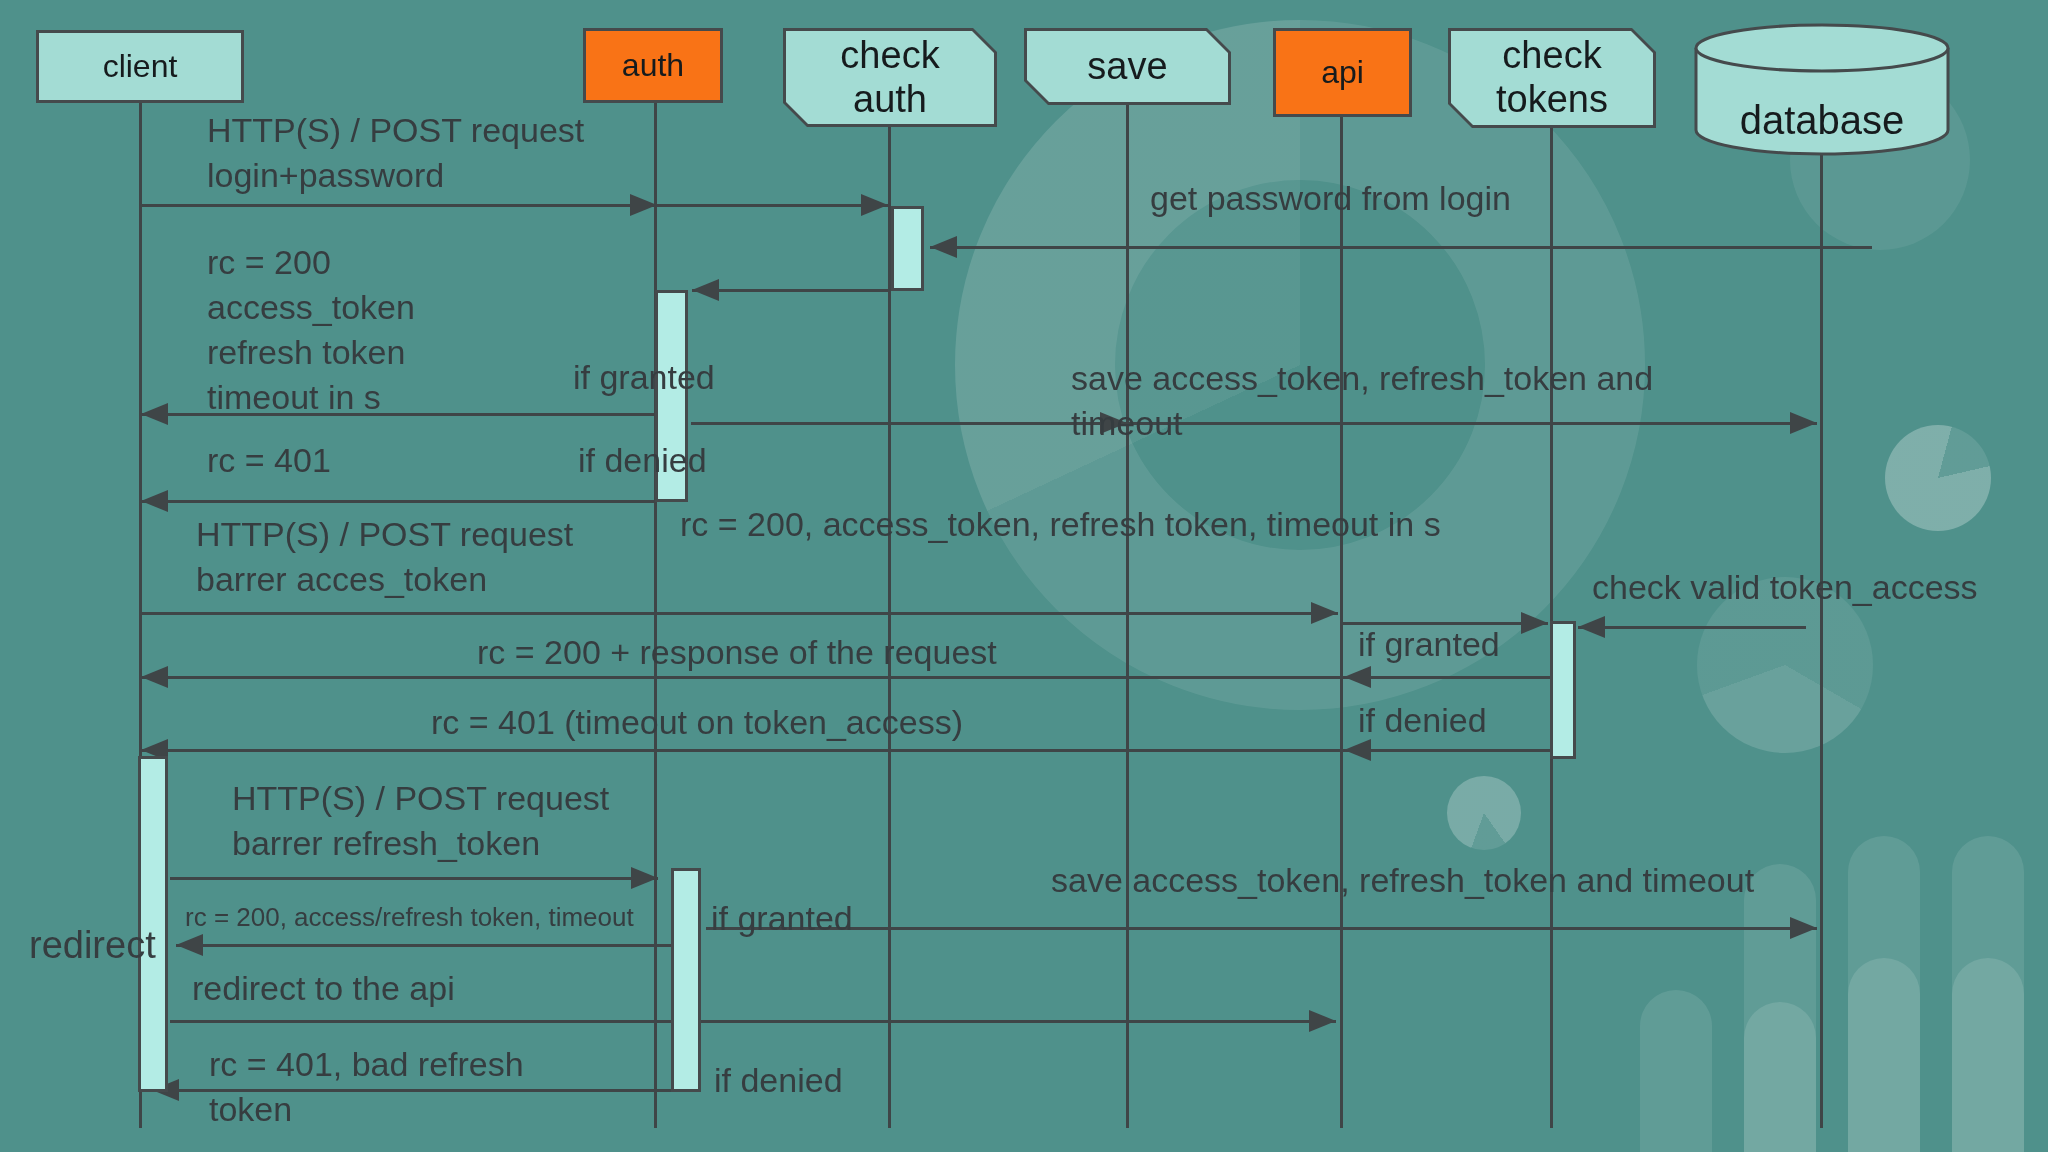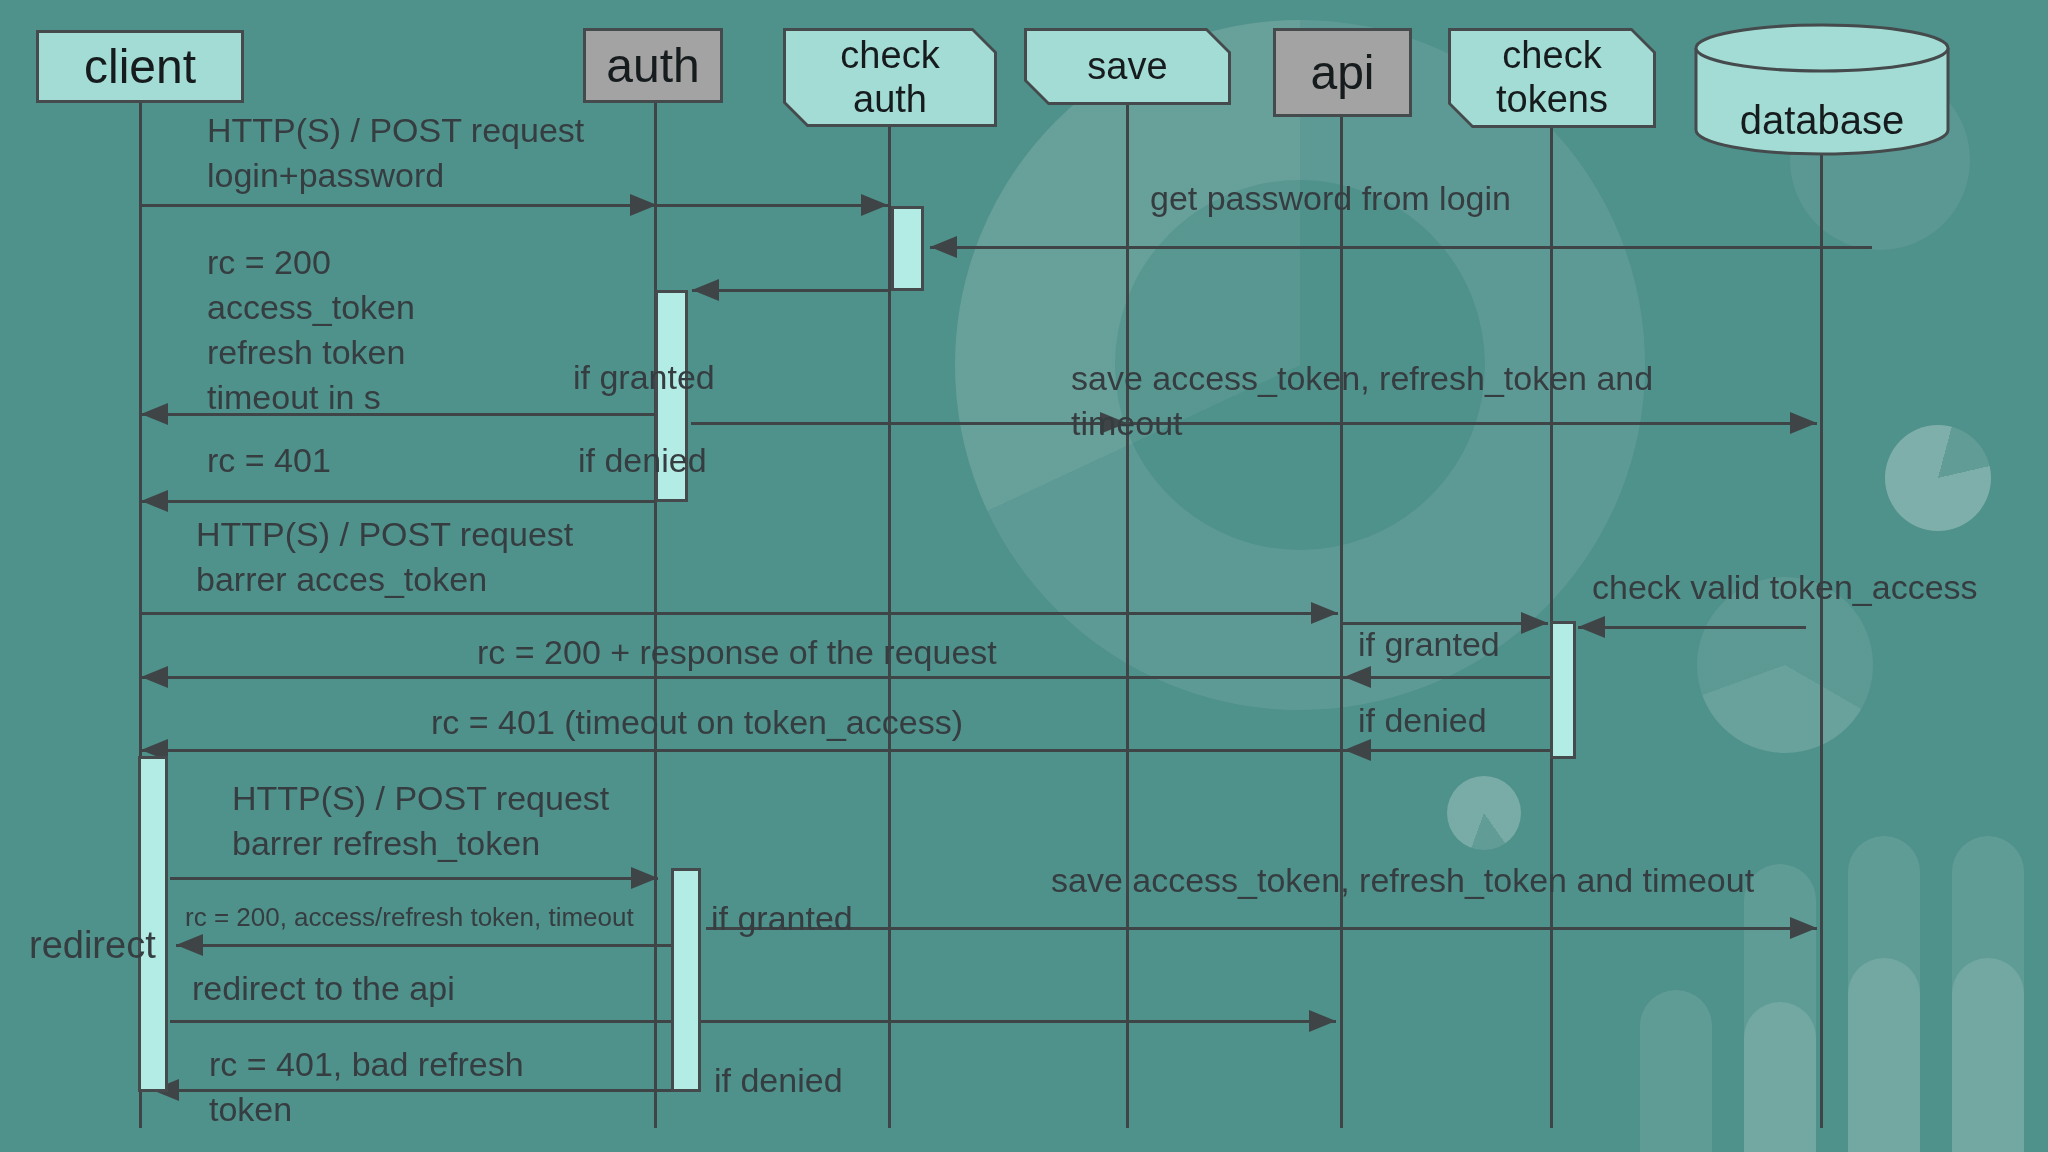--- a/index.html
+++ b/index.html
@@ -23,23 +23,23 @@
   .vline{position:absolute;width:3px;background:#3f4547;}
   .hline{position:absolute;height:3px;background:#3f4547;}
   .ah-r{position:absolute;width:0;height:0;border-top:11px solid transparent;
         border-bottom:11px solid transparent;border-left:27px solid #3f4547;}
   .ah-l{position:absolute;width:0;height:0;border-top:11px solid transparent;
         border-bottom:11px solid transparent;border-right:27px solid #3f4547;}
   
   .act{position:absolute;background:#b3ece5;border:3px solid #454a4c;box-sizing:border-box;}
   
   .pbox{position:absolute;border:3px solid #454a4c;box-sizing:border-box;display:flex;
-        align-items:center;justify-content:center;font-size:48px;color:#161b1d;}
+        align-items:center;justify-content:center;font-size:32px;color:#161b1d;}
   .teal{background:#a3dcd4;}
-  .yellow{background:#a3a3a3;}
+  .yellow{background:#f97316;}
   .notched{position:absolute;}
   .notched .outer{position:absolute;inset:0;background:#454a4c;
         clip-path:polygon(0 0,calc(100% - 24px) 0,100% 24px,100% 100%,24px 100%,0 calc(100% - 24px));}
   .notched .inner{position:absolute;inset:3px;background:#a3dcd4;
         clip-path:polygon(0 0,calc(100% - 22px) 0,100% 22px,100% 100%,22px 100%,0 calc(100% - 22px));}
   .notched .lbl{position:absolute;inset:0;display:flex;align-items:center;justify-content:center;
         text-align:center;font-size:38px;line-height:1.15;color:#161b1d;padding:0 59px;}
   .cyl-lbl{position:absolute;text-align:center;font-size:40px;color:#161b1d;}
   
   .msg{position:absolute;font-size:34px;line-height:1.32;color:#363d40;white-space:pre-line;}
@@ -135,20 +135,21 @@
   <div class="msg z4" style="left:1150px;top:176px;">get password from login</div>
   <div class="msg z4" style="left:207px;top:240px;">rc = 200
 access_token
 refresh token
 timeout in s</div>
   <div class="msg z4" style="left:573px;top:355px;">if granted</div>
   <div class="msg z4" style="left:1071px;top:356px;">save access_token, refresh_token and
 timeout</div>
   <div class="msg z4" style="left:207px;top:438px;">rc = 401</div>
   <div class="msg z4" style="left:578px;top:438px;">if denied</div>
+  <div class="msg z4" style="left:680px;top:502px;">rc = 200, access_token, refresh token, timeout in s</div>
   <div class="msg z4" style="left:196px;top:512px;">HTTP(S) / POST request
 barrer acces_token</div>
   <div class="msg z4" style="left:1592px;top:565px;">check valid token_access</div>
   <div class="msg z4" style="left:1358px;top:622px;">if granted</div>
   <div class="msg z4" style="left:477px;top:630px;">rc = 200 + response of the request</div>
   <div class="msg z4" style="left:1358px;top:698px;">if denied</div>
   <div class="msg z4" style="left:431px;top:700px;">rc = 401 (timeout on token_access)</div>
   <div class="msg z4" style="left:232px;top:776px;">HTTP(S) / POST request
 barrer refresh_token</div>
   <div class="msg z4" style="left:1051px;top:858px;">save access_token, refresh_token and timeout</div>

